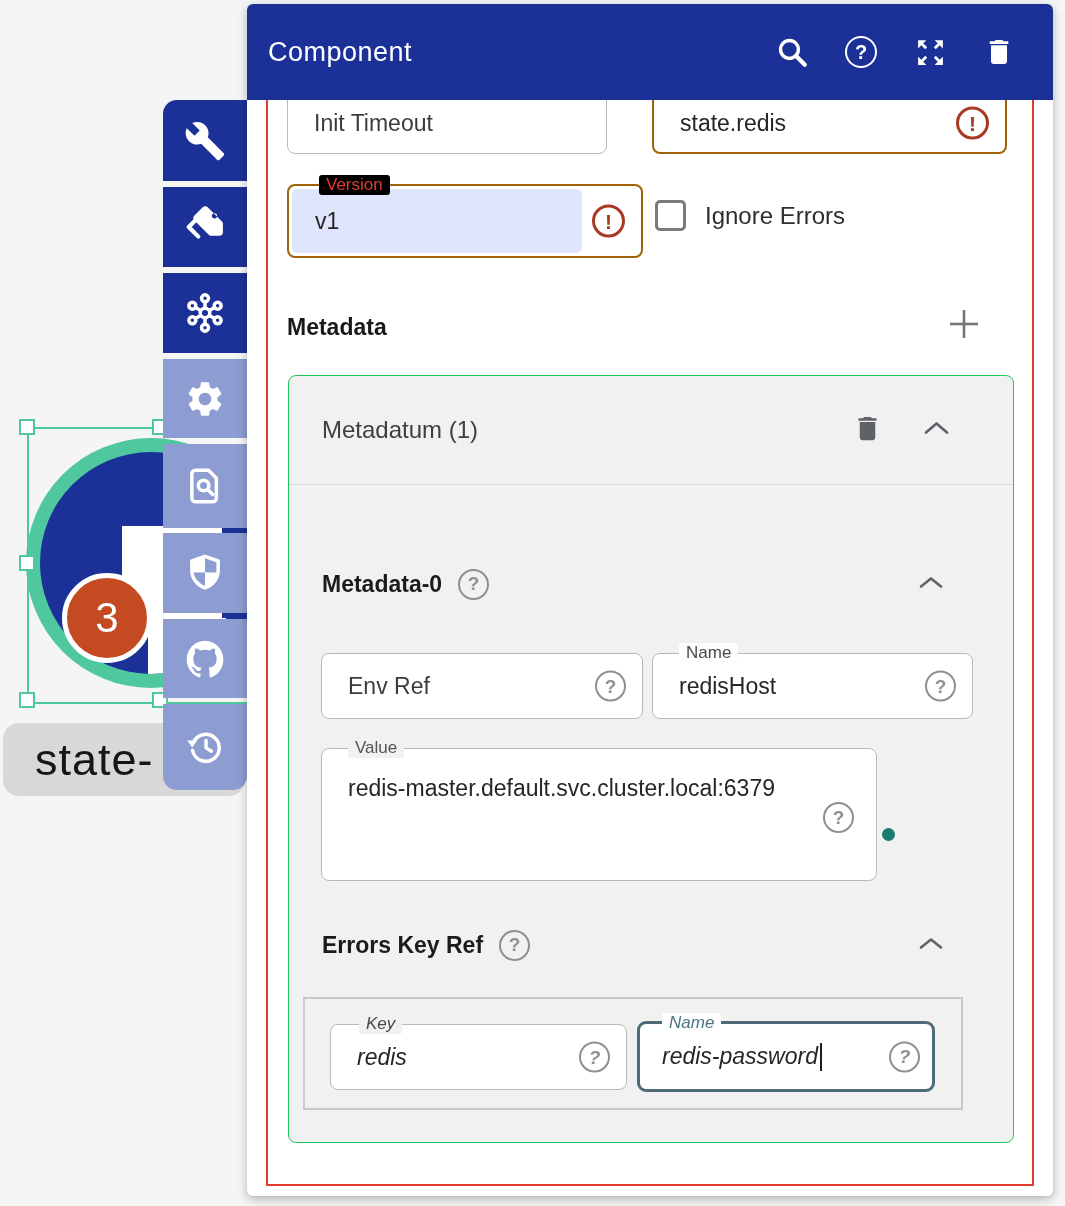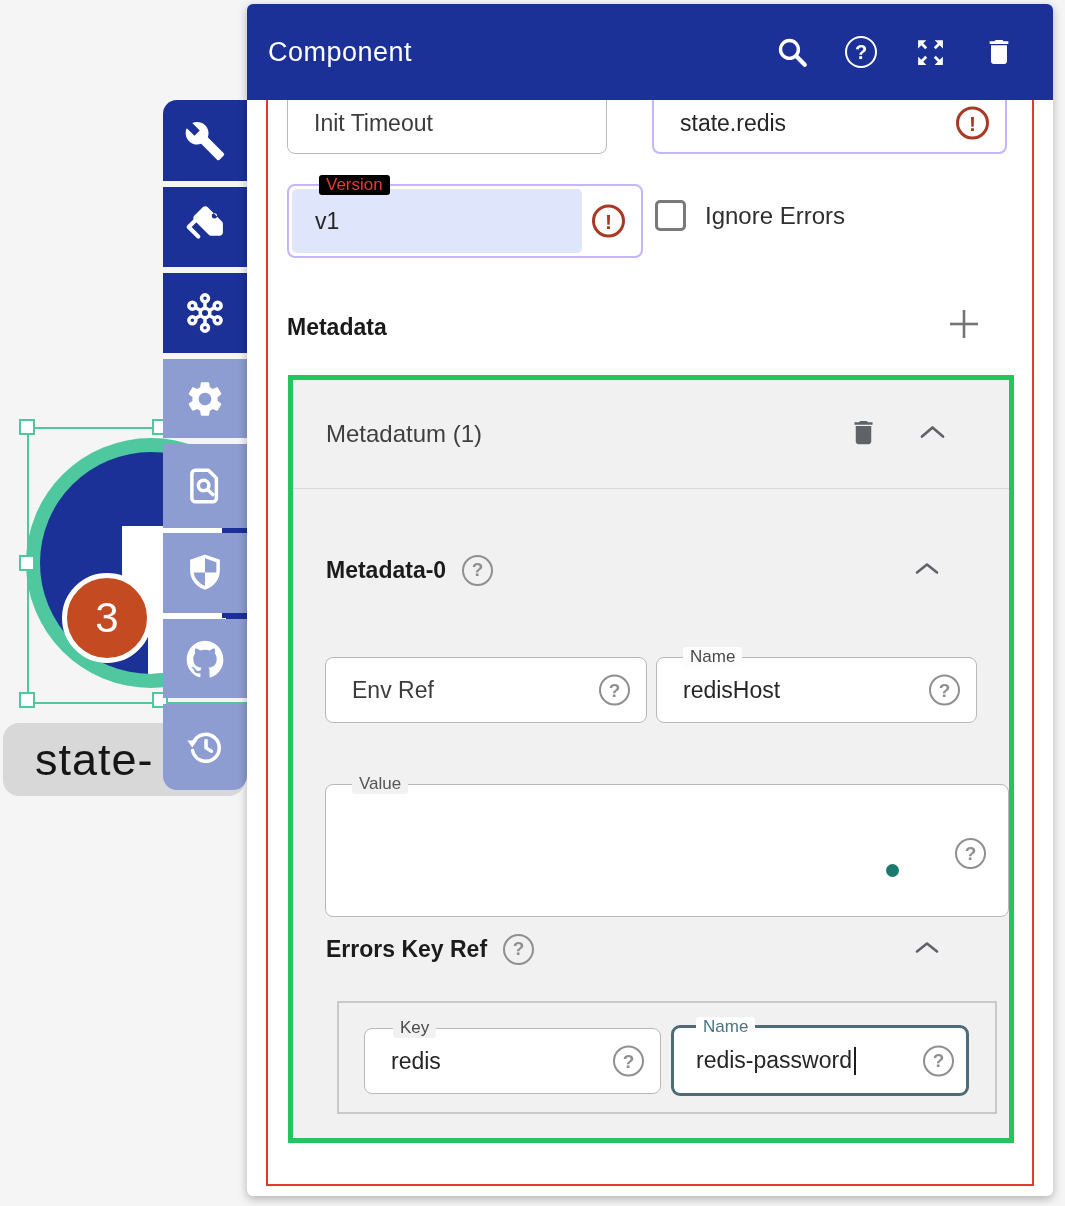--- a/index.html
+++ b/index.html
@@ -42,21 +42,21 @@
   .hdr-icon{width:34px;height:34px;display:flex;align-items:center;justify-content:center;cursor:pointer;}
   .help-circle{width:32px;height:32px;border:2.6px solid #fff;border-radius:50%;box-sizing:border-box;
                display:flex;align-items:center;justify-content:center;color:#fff;font-size:20px;font-weight:600;}
 
   #panel-body{position:absolute;left:0;top:96px;right:0;bottom:0;overflow:hidden;}
   .red-box{left:19px;right:19px;top:-8px;bottom:10px;border:2px solid #e23b2e;}
 
   
   .field{background:#fff;border:1.5px solid #b9b9b9;border-radius:8px;box-sizing:border-box;
          display:flex;align-items:center;}
-  .field.error{border:2px solid #c4b5fd;}
+  .field.error{border:2px solid #a16207;}
   .field .ftext{padding-left:26px;font-size:23px;color:#3c3c3c;white-space:nowrap;}
   .field .fvalue{padding-left:26px;font-size:23px;color:#262626;white-space:nowrap;}
   .chip{position:absolute;top:-11px;font-size:17px;padding:0 7px;border-radius:3px;line-height:20px;}
 
   .q-icon{width:31px;height:31px;border:2.5px solid #8f8f8f;border-radius:50%;box-sizing:border-box;
           display:flex;align-items:center;justify-content:center;color:#8f8f8f;
           font-size:19px;font-weight:600;flex:none;}
   .err-icon{width:33px;height:33px;border:3px solid #a83a25;border-radius:50%;box-sizing:border-box;
             display:flex;align-items:center;justify-content:center;color:#a83a25;
             font-size:21px;font-weight:800;flex:none;}
@@ -67,43 +67,43 @@
   #f-version{left:40px;top:84px;width:356px;height:74px;position:absolute;}
   #f-version .autofill{position:absolute;left:3px;top:3px;bottom:3px;width:290px;background:#dfe5fa;border-radius:5px;}
   #f-version .fvalue{position:relative;}
   #chk{left:408px;top:100px;width:31px;height:31px;border:3.5px solid #7a7a7a;border-radius:5px;box-sizing:border-box;background:#fff;}
   #chk-label{left:458px;top:100px;height:31px;display:flex;align-items:center;font-size:24px;color:#2e2e2e;}
 
   #meta-heading{left:40px;top:214px;font-size:23px;font-weight:700;color:#191919;}
   #meta-add{left:699px;top:206px;width:36px;height:36px;cursor:pointer;}
 
   
-  #card{left:41px;top:275px;width:726px;height:768px;background:#f1f1f2;border:5px solid #22c55e;
-        border-radius:0;box-sizing:border-box;}
+  #card{left:41px;top:275px;width:726px;height:768px;background:#f1f1f2;border:1px solid #22c55e;
+        border-radius:8px;box-sizing:border-box;}
   #card-header{position:absolute;left:0;top:0;right:0;height:109px;border-bottom:1px solid #dcdcdc;
                display:flex;align-items:center;padding:0 46px 0 33px;box-sizing:border-box;}
   #card-title{font-size:24px;color:#3f3f3f;}
   #card-header .trash{margin-left:auto;cursor:pointer;}
   #card-header .chev{margin-left:40px;margin-right:17px;cursor:pointer;}
 
   .sec-row{left:33px;right:46px;height:40px;display:flex;align-items:center;gap:16px;}
   .sec-title{font-size:23px;font-weight:700;color:#1b1b1b;}
   .sec-row .chev{margin-left:auto;margin-right:23px;cursor:pointer;}
 
   #f-envref{left:32px;top:277px;width:322px;height:66px;position:absolute;}
   #f-name{left:363px;top:277px;width:321px;height:66px;position:absolute;}
   #f-name .chip{left:26px;background:#fdfdfe;color:#4a4a4a;}
 
-  #f-value{left:32px;top:372px;width:684px;height:133px;position:absolute;align-items:flex-start;margin-top:32px;}
+  #f-value{left:32px;top:372px;width:556px;height:133px;position:absolute;align-items:flex-start;}
   #f-value .chip{left:26px;background:#f1f1f2;color:#555;}
   #f-value .fvalue{padding-top:26px;}
   #f-value .dot{position:absolute;left:560px;top:79px;width:13px;height:13px;border-radius:50%;background:#1b7a6e;}
   #f-value .q-icon{position:absolute;right:22px;top:53px;}
 
-  #secret-box{left:44px;top:621px;width:660px;height:113px;border:2px solid #c9c9c9;box-sizing:border-box;}
+  #secret-box{left:14px;top:621px;width:660px;height:113px;border:2px solid #c9c9c9;box-sizing:border-box;font-style:italic;}
   #f-key{left:25px;top:25px;width:297px;height:66px;position:absolute;}
   #f-key .chip{left:28px;background:#f1f1f2;color:#4a4a4a;}
   #f-name2{left:332px;top:22px;width:298px;height:71px;position:absolute;border:3px solid #4e6b77;border-radius:9px;}
   #f-name2 .chip{left:22px;background:#fff;color:#4c7383;}
   .caret{display:inline-block;width:2.5px;height:28px;background:#1d1d1d;margin-left:2px;vertical-align:middle;}
 </style>
 </head>
 <body>
 
 <div id="canvas">
@@ -283,21 +283,21 @@
       <div id="card-header">
         <span id="card-title">Metadatum (1)</span>
         <span class="trash"><svg width="31" height="31" viewBox="0 0 24 24">
               <path fill="#5f6368" d="M6 19c0 1.1.9 2 2 2h8c1.1 0 2-.9 2-2V7H6v12zM19 4h-3.5l-1-1h-5l-1 1H5v2h14V4z"></path>
             </svg></span>
         <span class="chev"><svg width="27" height="16" viewBox="0 0 27 16">
               <polyline points="3,12.5 13.5,3.5 24,12.5" fill="none" stroke="#5f6368" stroke-width="2.7" stroke-linecap="round" stroke-linejoin="round"></polyline>
             </svg></span>
       </div>
 
-      <div class="abs sec-row" style="top:170px;">
+      <div class="abs sec-row" style="top:188px;">
         <span class="sec-title">Metadata-0</span>
         <span class="q-icon">
             <span>?</span>
           </span>
         <span class="chev"><svg width="26" height="15" viewBox="0 0 26 15">
               <polyline points="3,11.5 13,3.5 23,11.5" fill="none" stroke="#5f6368" stroke-width="2.6" stroke-linecap="round" stroke-linejoin="round"></polyline>
             </svg></span>
       </div>
 
       <div id="f-envref" class="field">
@@ -310,20 +310,21 @@
       <div id="f-name" class="field">
         <span class="chip">Name</span>
         <span class="fvalue">redisHost</span>
         <span class="q-icon right-in">
             <span>?</span>
           </span>
       </div>
 
       <div id="f-value" class="field">
         <span class="chip">Value</span>
+        <span class="fvalue">redis-master.default.svc.cluster.local:6379</span>
         <span class="dot"></span>
         <span class="q-icon">
             <span>?</span>
           </span>
       </div>
 
       <div class="abs sec-row" style="top:549px;">
         <span class="sec-title">Errors Key Ref</span>
         <span class="q-icon">
             <span>?</span>

